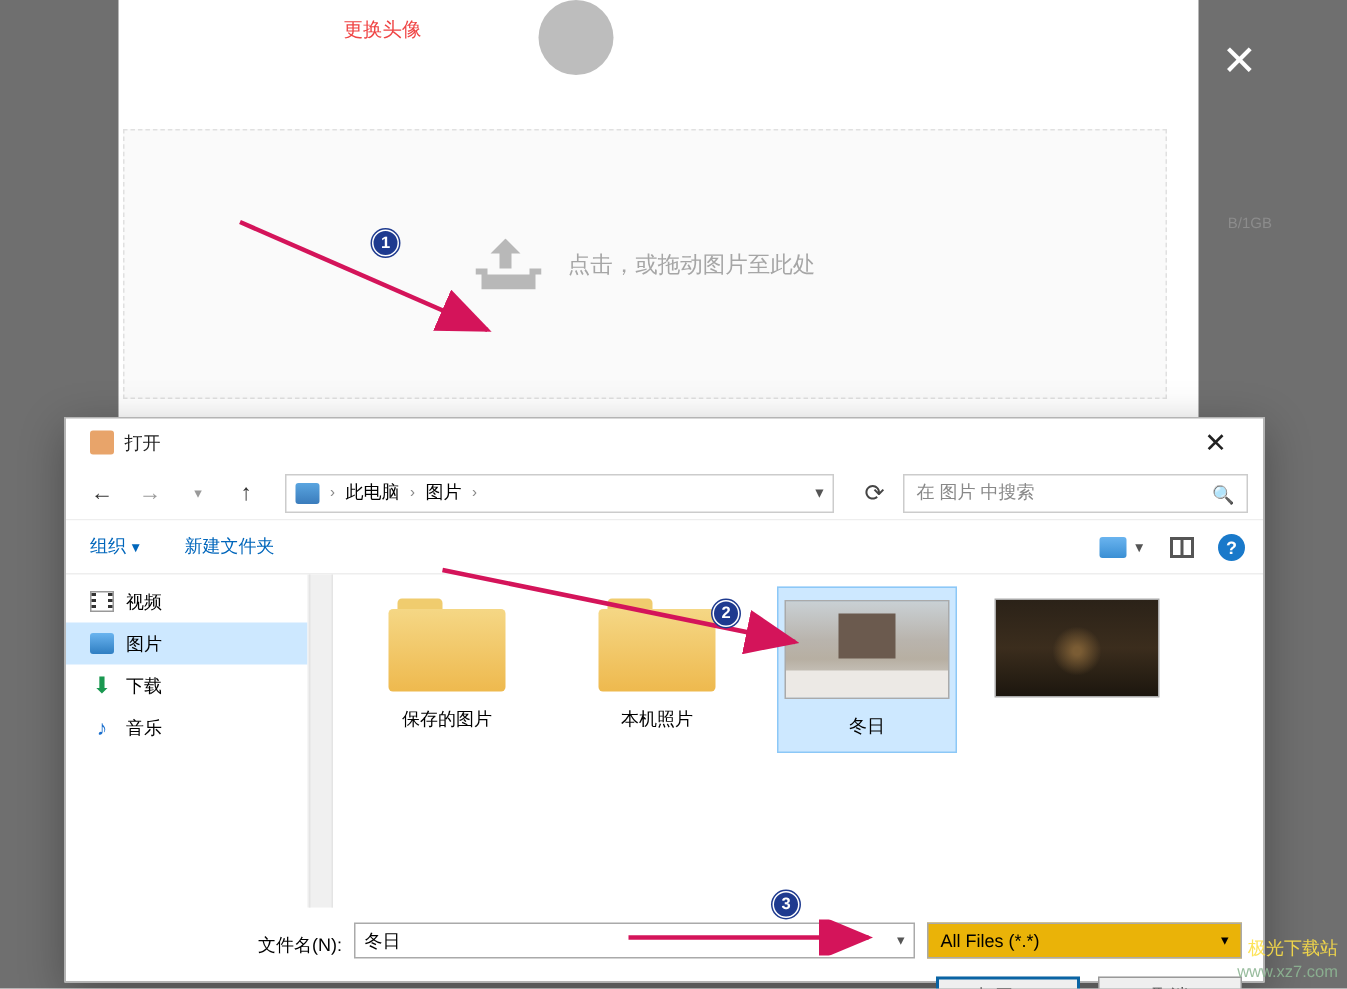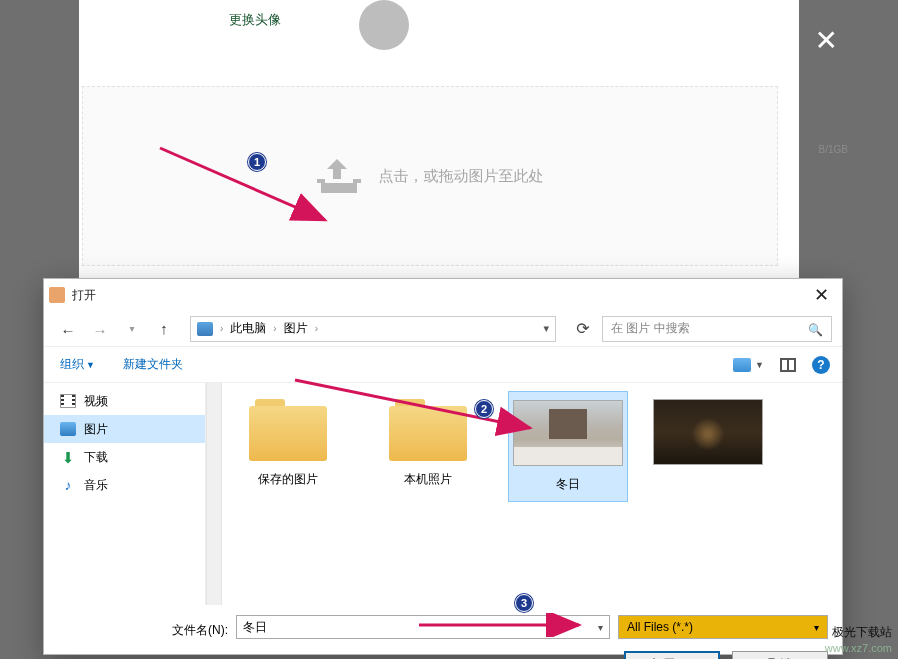--- a/index.html
+++ b/index.html
@@ -1,32 +1,32 @@
 <!DOCTYPE html>
 <html><head>
 <meta charset="utf-8">
 <style>
 * { box-sizing: border-box; margin: 0; padding: 0; font-family: "Microsoft YaHei", "Segoe UI", sans-serif; }
 body { width: 898px; height: 659px; background: #6f6f6f; position: relative; overflow: hidden; }
 
 
 .bg-panel { position: absolute; left: 79px; top: 0; width: 720px; height: 280px; background: #fff; }
-.bg-header { position: absolute; left: 150px; top: 11px; font-size: 13px; color: #14532d; }
+.bg-header { position: absolute; left: 150px; top: 11px; font-size: 13px; color: #ef4444; }
 .bg-avatar { position: absolute; left: 280px; top: 0; width: 50px; height: 50px; background: #bdbdbd; border-radius: 50%; }
 .bg-close { position: absolute; right: 60px; top: 24px; color: #fff; font-size: 28px; cursor: pointer; }
 .bg-storage { position: absolute; right: 50px; top: 144px; color: #8c8c8c; font-size: 10px; }
 
 .upload-zone { position: absolute; left: 82px; top: 86px; width: 696px; height: 180px; background: #fafafa; border: 1px dashed #e0e0e0; display: flex; align-items: center; justify-content: center; gap: 18px; cursor: pointer; }
 .upload-icon { width: 44px; height: 34px; position: relative; }
 .upload-icon svg { width: 44px; height: 34px; fill: #b8b8b8; }
 .upload-text { color: #a6a6a6; font-size: 15px; }
 
 
 .file-dialog { position: absolute; left: 43px; top: 278px; width: 800px; height: 377px; background: #fff; border: 1px solid #b4b4b4; box-shadow: 0 8px 28px rgba(0,0,0,.3); }
-.fd-title { display: flex; align-items: center; padding: 6px 5px; height: 32px; }
+.fd-title { display: flex; align-items: center; padding: 6px 16px; height: 32px; }
 .fd-title-icon { width: 16px; height: 16px; background: #e8a46a; border-radius: 2px; margin-right: 7px; }
 .fd-title-text { font-size: 12px; color: #222; flex: 1; }
 .fd-x { font-size: 18px; color: #222; padding: 0 8px; cursor: pointer; }
 
 .fd-nav { display: flex; align-items: center; height: 36px; padding: 0 10px; border-bottom: 1px solid #eee; gap: 4px; }
 .navbtn { width: 28px; height: 24px; display: flex; align-items: center; justify-content: center; color: #9a9a9a; font-size: 15px; }
 .navbtn.enabled { color: #333; }
 .breadcrumb { flex: 1; display: flex; align-items: center; border: 1px solid #ccc; height: 26px; padding: 0 6px; font-size: 12px; gap: 7px; margin: 0 8px; }
 .bc-icon { width: 16px; height: 14px; background: linear-gradient(#5aa5e0,#3a7cbc); border-radius: 2px; }
 .bc-sep { color: #888; font-size: 10px; }
@@ -51,21 +51,21 @@
 .ico-vid { background:#fff;border:1px solid #999; position:relative;}
 .ico-vid::before,.ico-vid::after{content:"";position:absolute;width:3px;height:100%;background:repeating-linear-gradient(#333 0 2px,transparent 2px 4px);}
 .ico-vid::before{left:0}.ico-vid::after{right:0}
 .ico-pic { background: linear-gradient(#6ab4ef,#2f7ec2); border-radius:2px; }
 .ico-doc { background:#fff;border:1px solid #aaa;border-left:3px solid #3a8fd4; }
 .ico-dl { color:#1a9850; font-size:15px; line-height:1; }
 .ico-mus { color:#1a6fce; font-size:14px; }
 
 .scroll-gutter { width:16px; background:#f0f0f0; border-left:1px solid #e4e4e4; border-right:1px solid #e4e4e4; }
 
-.content { flex:1; padding: 8px 6px; display:flex; gap: 20px; align-items:flex-start; overflow:hidden; }
+.content { flex:1; padding: 8px 16px; display:flex; gap: 20px; align-items:flex-start; overflow:hidden; }
 .folder-item { width:120px; display:flex; flex-direction:column; align-items:center; gap:10px; padding:8px 4px; font-size:12px; }
 .folder-item.sel { background:#cde8ff; border:1px solid #8cc8f7; }
 .folder-ico { width:78px; height:62px; position:relative; }
 .folder-ico::before{content:"";position:absolute;left:6px;top:0;width:30px;height:10px;background:#f0cc6e;border-radius:3px 3px 0 0;}
 .folder-ico::after{content:"";position:absolute;left:0;top:7px;width:78px;height:55px;background:linear-gradient(#f5d785,#eeb94e);border-radius:3px;}
 .thumb { width:110px; height:66px; background:#ccc; border:1px solid #aaa; position:relative; overflow:hidden; }
 .thumb.winter { background: linear-gradient(180deg,#c9d0d4 0%, #b9b4ad 40%, #b7afa2 60%, #dedede 100%); }
 .thumb.winter::before{content:"";position:absolute;left:32%;top:12%;width:36%;height:48%;background:#6b5a4e;}
 .thumb.winter::after{content:"";position:absolute;left:0;right:0;bottom:0;height:28%;background:#ece9e5;}
 .thumb.dark { background: linear-gradient(180deg,#2b2218 0%, #3b2d1d 50%, #1c160e 100%); }
@@ -78,21 +78,21 @@
 .fname { flex:1; justify-content:space-between; }
 .filetype { width:210px; justify-content:space-between; display:flex; align-items:center; padding:0 8px; height:24px; border:1px solid #aaa; background:#eab308; }
 .btn-row { display:flex; justify-content:flex-end; gap:12px; }
 .winbtn { width:96px; height:26px; border:1px solid #999; background:#efefef; font-size:12px; cursor:pointer; }
 .winbtn.primary { border:2px solid #0a64a4; }
 
 
 .arrow { position:absolute; pointer-events:none; }
 .badge { position:absolute; width:18px; height:18px; border-radius:50%; background:#1e3a8f; border:1px solid #fff; color:#fff; font-size:11px; font-weight:bold; display:flex; align-items:center; justify-content:center; box-shadow:0 0 0 1px #1e3a8f; }
 .watermark { position:absolute; right:6px; bottom:4px; font-size:11px; color:#8db593; text-align:right; line-height:1.3; opacity:.9;}
-.watermark .cn{font-size:12px;color:#000000;margin-left:36px;}
+.watermark .cn{font-size:12px;color:#fde047;margin-left:36px;}
 </style>
 </head>
 <body>
 
 <div class="bg-panel">
   <span class="bg-header">更换头像</span>
   <div class="bg-avatar"></div>
 </div>
 <span class="bg-storage">B/1GB</span>
 <span class="bg-close">✕</span>

